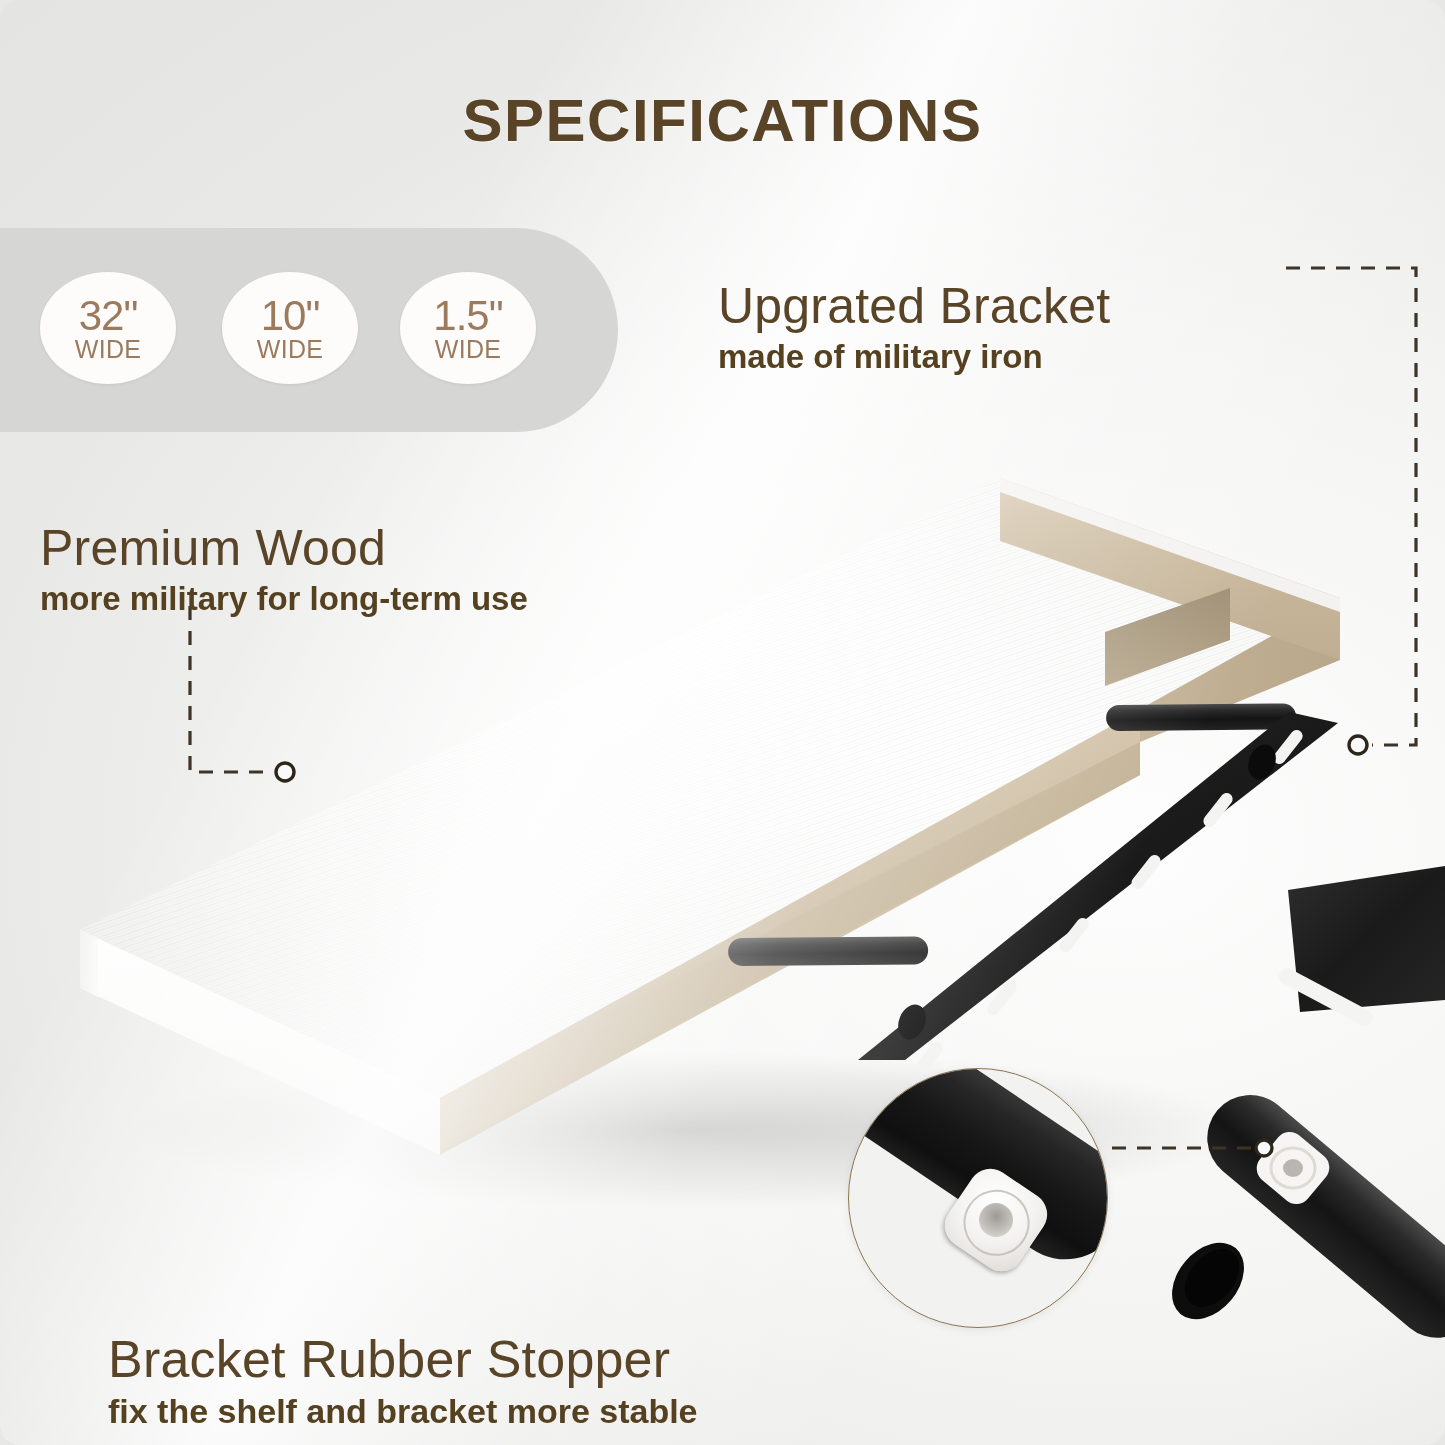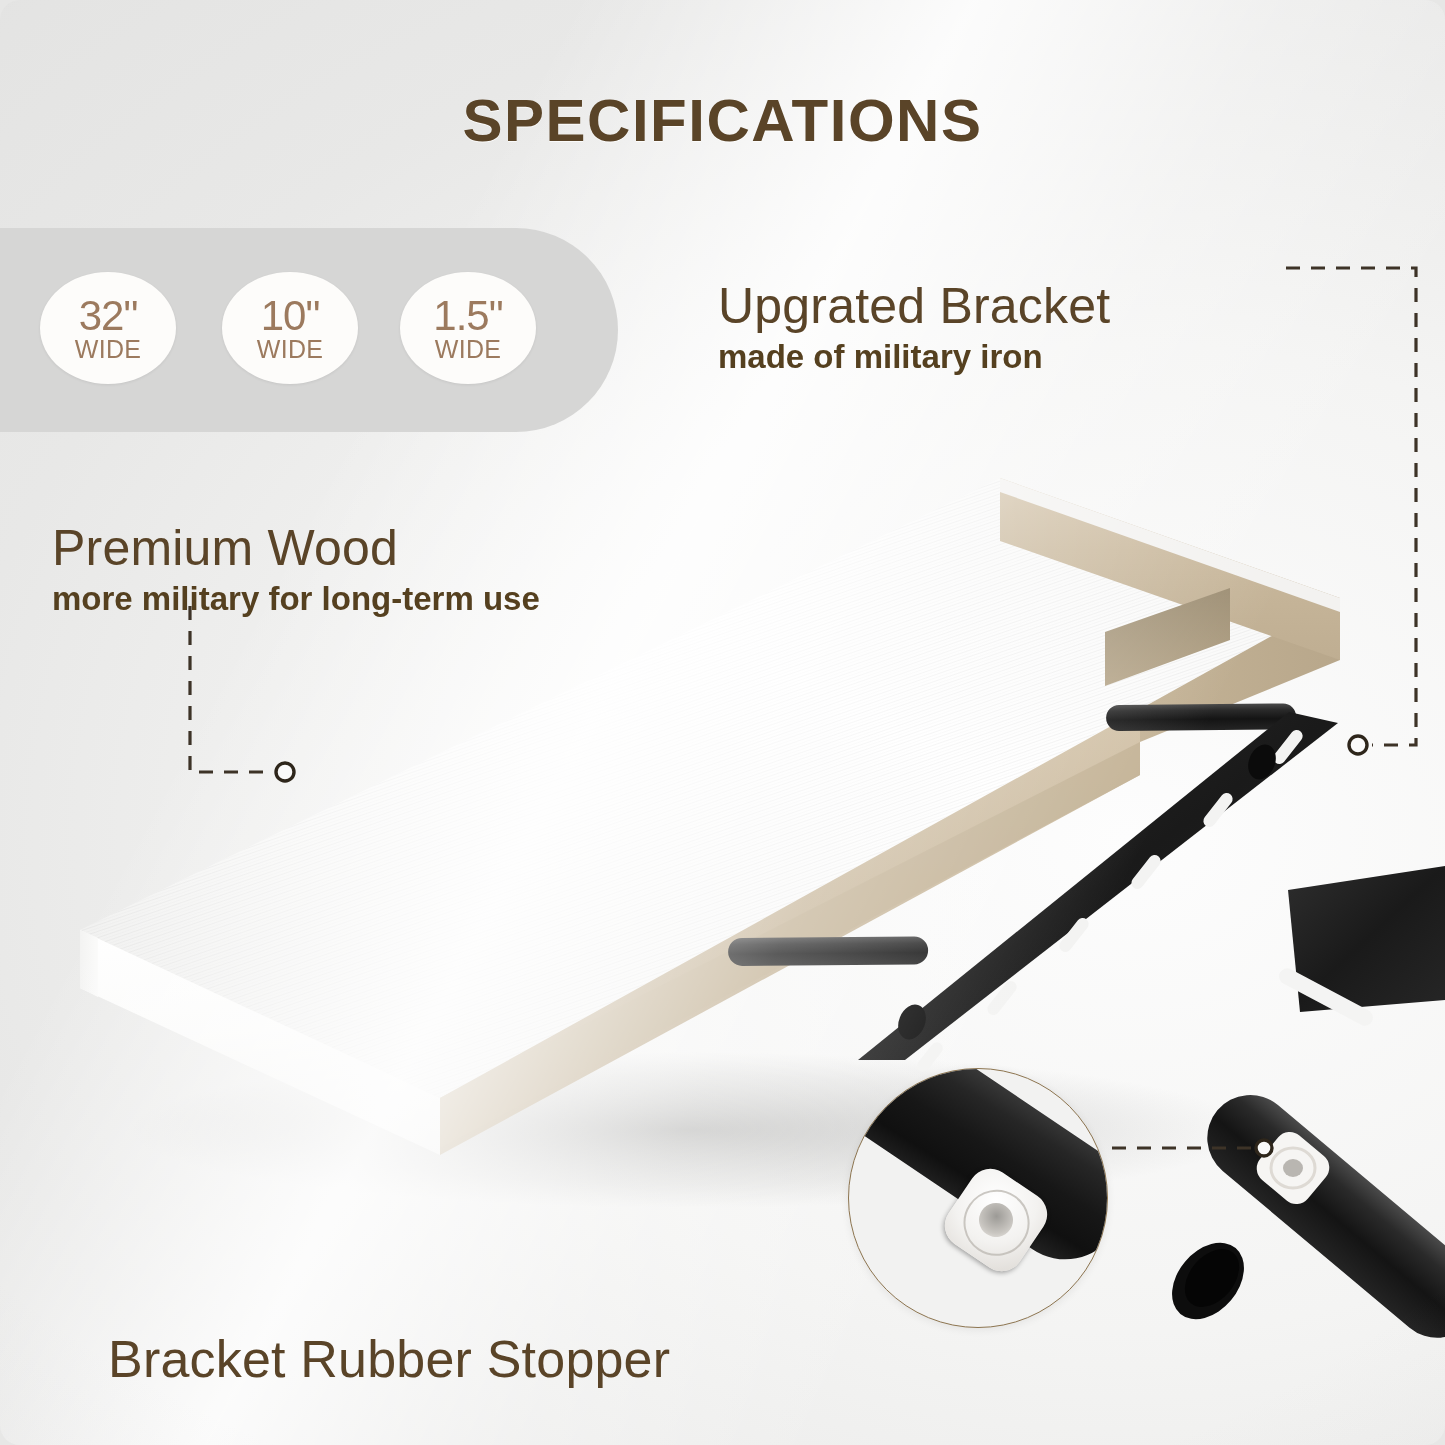--- a/index.html
+++ b/index.html
@@ -58,21 +58,21 @@
   .callout{position:absolute;margin-top:36px;}
   .callout .head{
     font-size:50px;font-weight:500;color:#5a4428;line-height:1.06;
     letter-spacing:.2px;white-space:nowrap;
   }
   .callout .sub{
     font-size:33px;font-weight:700;color:#55401f;line-height:1.15;
     margin-top:5px;white-space:nowrap;
   }
   #callout-bracket{left:718px;top:244px;}
-  #callout-wood{left:52px;top:486px;}
+  #callout-wood{left:40px;top:486px;}
   #callout-stopper{left:108px;top:1296px;}
   #callout-stopper .head{font-size:52px;}
   #callout-stopper .sub{font-size:34px;}
 
   
   .leaders{position:absolute;inset:0;pointer-events:none;}
 
   
   .shelf{position:absolute;left:0;top:0;width:1445px;height:1445px;}
 
@@ -277,15 +277,16 @@
     <div class="sub">made of military iron</div>
   </div>
 
   <div class="callout" id="callout-wood">
     <div class="head">Premium Wood</div>
     <div class="sub">more military for long-term use</div>
   </div>
 
   <div class="callout" id="callout-stopper">
     <div class="head">Bracket Rubber Stopper</div>
+    <div class="sub">fix the shelf and bracket more stable</div>
   </div>
 
 </div>
 
 </body></html>

